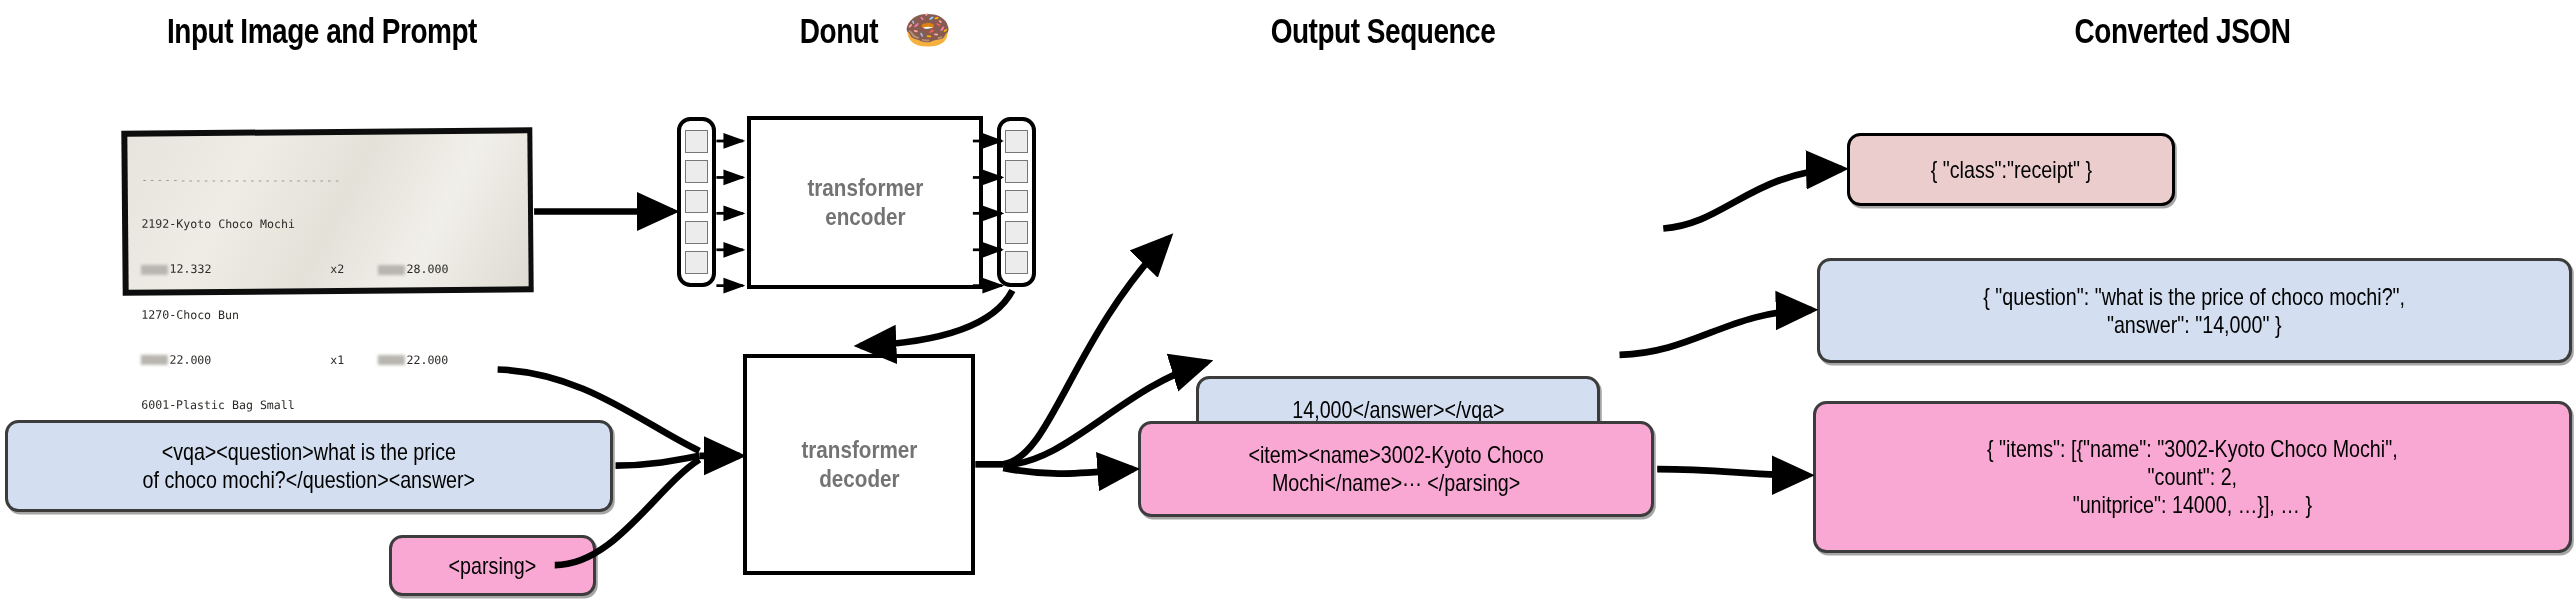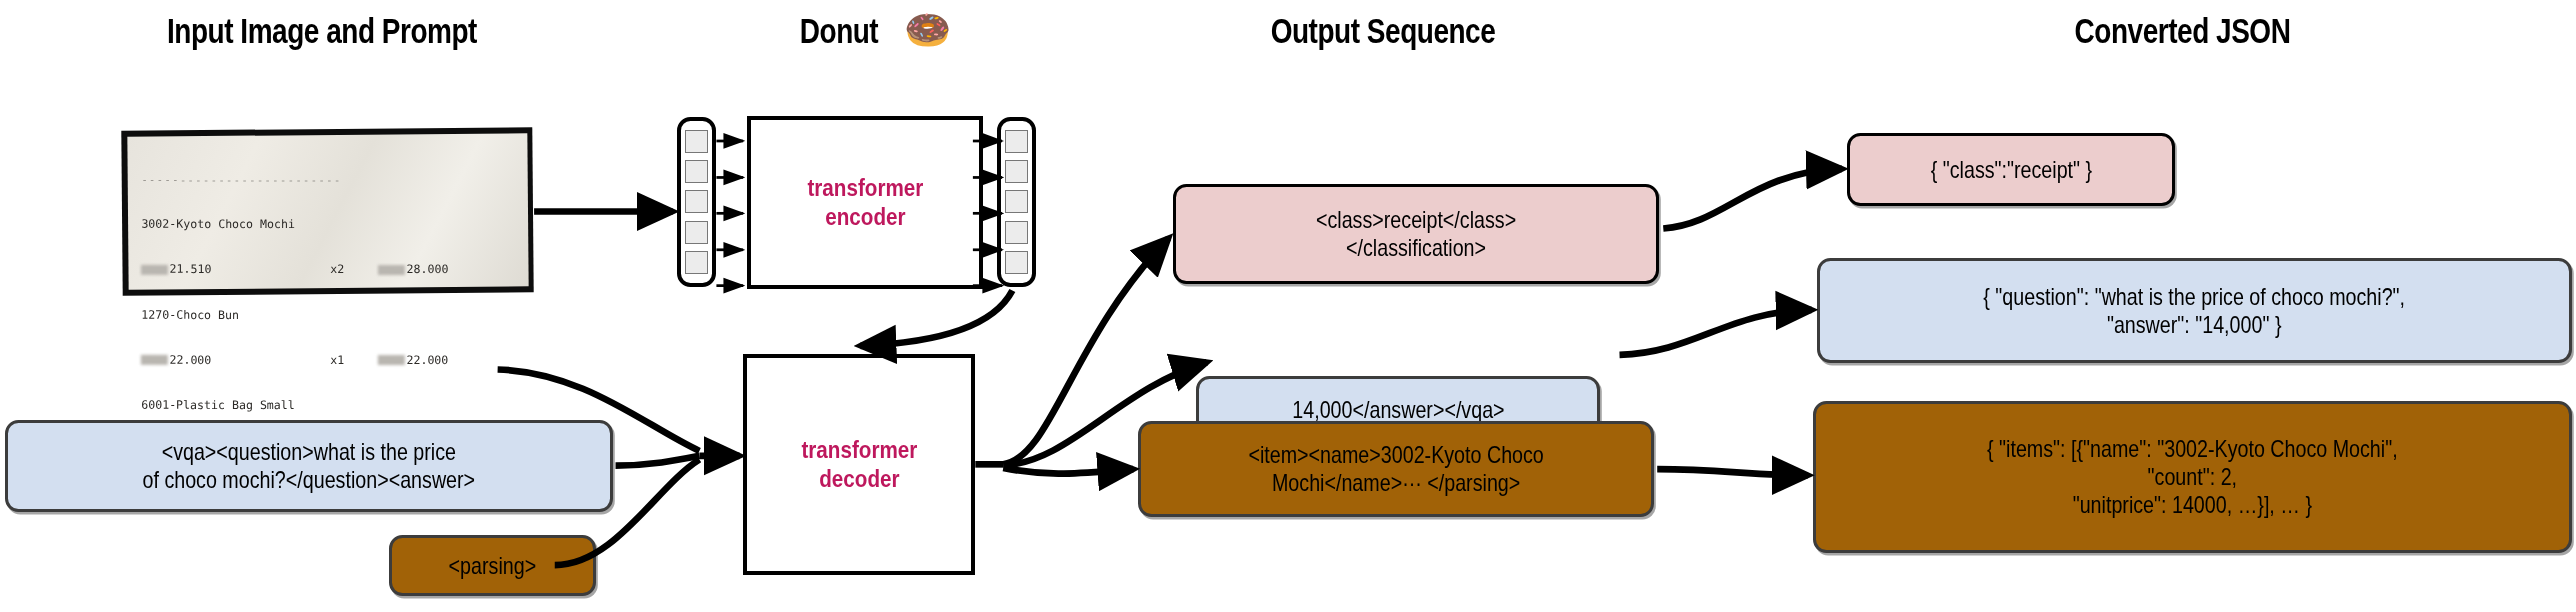--- a/index.html
+++ b/index.html
@@ -68,29 +68,29 @@
     text-align:center;
     color:#000;
     font-size:24px;
     line-height:1.16;
     padding:3.6px 8.5px;
     box-shadow:1.8px 2.4px 0 rgba(0,0,0,.35);
   }
   .node span{display:block;transform:scaleX(0.82);transform-origin:center;white-space:pre-line;}
   .node.pink{background:#eccdcd;}
   .node.blue{background:#d3dff0;}
-  .node.green{background:#a16207;}
+  .node.green{background:#f9a8d4;}
   .node.heavy{border-color:#000;border-width:3.6px;}
 
   
   .sqbox{
     position:absolute;box-sizing:border-box;
     border:4.3px solid #000;background:#fff;
     display:flex;align-items:center;justify-content:center;
-    font-weight:bold;font-size:24px;color:#be185d;text-align:center;line-height:1.20;
+    font-weight:bold;font-size:24px;color:#737373;text-align:center;line-height:1.20;
   }
   .sqbox span{display:block;transform:scaleX(0.86);transform-origin:center;white-space:pre-line;}
 
   
   .stack{
     position:absolute;box-sizing:border-box;
     border:4.3px solid #000;border-radius:13.4px;background:#fff;
     display:flex;flex-direction:column;align-items:center;justify-content:space-around;
     padding:5.5px 0;
   }
@@ -111,22 +111,22 @@
   <div class="donut-emoji" style="left:904px;top:11px;">🍩</div>
 
   <div class="heading" style="left:1076px;top:11px;width:614px;">Output Sequence</div>
 
   <div class="heading" style="left:1824px;top:11px;width:717px;">Converted JSON</div>
 
   <div class="receipt">
     <div class="receipt-paper">
       <div class="receipt-inner">
         <span class="rule">--------------------------</span>
-        <span class="rrow">3002-Kyoto Choco Mochi</span>
-        <span class="rrow"><span class="redact"></span><span>21.510</span><span class="rcol-b">x2</span><span class="rcol-c"><span class="redact"></span><span>28.000</span></span></span>
+        <span class="rrow">2192-Kyoto Choco Mochi</span>
+        <span class="rrow"><span class="redact"></span><span>12.332</span><span class="rcol-b">x2</span><span class="rcol-c"><span class="redact"></span><span>28.000</span></span></span>
         <span class="rrow">1270-Choco Bun</span>
         <span class="rrow"><span class="redact"></span><span>22.000</span><span class="rcol-b">x1</span><span class="rcol-c"><span class="redact"></span><span>22.000</span></span></span>
         <span class="rrow">6001-Plastic Bag Small</span>
         <span class="rrow"><span class="redact"></span><span>0</span><span class="rcol-b">x1</span><span class="rcol-c"><span class="redact"></span><span>0</span></span></span>
         <span class="rule">--------------------------</span>
       </div>
     </div>
   </div>
 
   <div class="stack" style="left:677px;top:117px;width:39px;height:170px;">
@@ -158,24 +158,20 @@
 
   <div class="node blue" style="left:4.9px;top:420px;width:608px;height:92px;">
     <span>&lt;vqa&gt;&lt;question&gt;what is the price
 of choco mochi?&lt;/question&gt;&lt;answer&gt;</span>
   </div>
 
   <div class="node green" style="left:345px;top:535px;width:207px;height:61px;margin-left:44px;">
     <span>&lt;parsing&gt;</span>
   </div>
 
-  <div class="node pink heavy" style="left:1173px;top:184px;width:486px;height:100px;">
-    <span>&lt;class&gt;receipt&lt;/class&gt;
-&lt;/classification&gt;</span>
-  </div>
 
   <div class="node blue" style="left:1196px;top:328px;width:404px;height:67px;margin-top:48px;">
     <span>14,000&lt;/answer&gt;&lt;/vqa&gt;</span>
   </div>
 
   <div class="node green" style="left:1138px;top:421px;width:516px;height:96px;">
     <span>&lt;item&gt;&lt;name&gt;3002-Kyoto Choco
 Mochi&lt;/name&gt;··· &lt;/parsing&gt;</span>
   </div>
 

